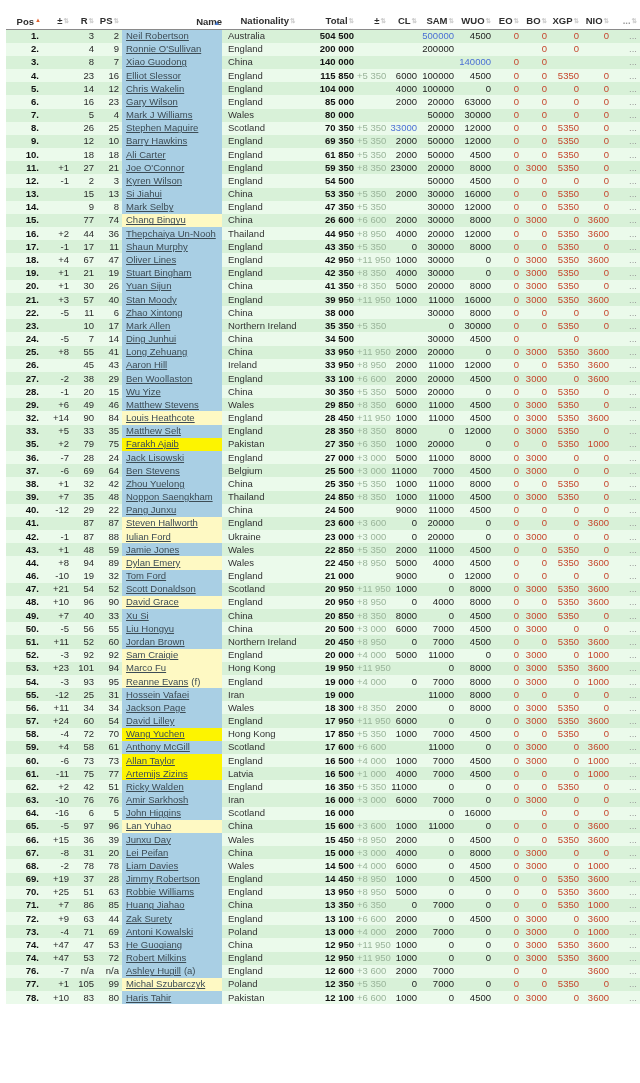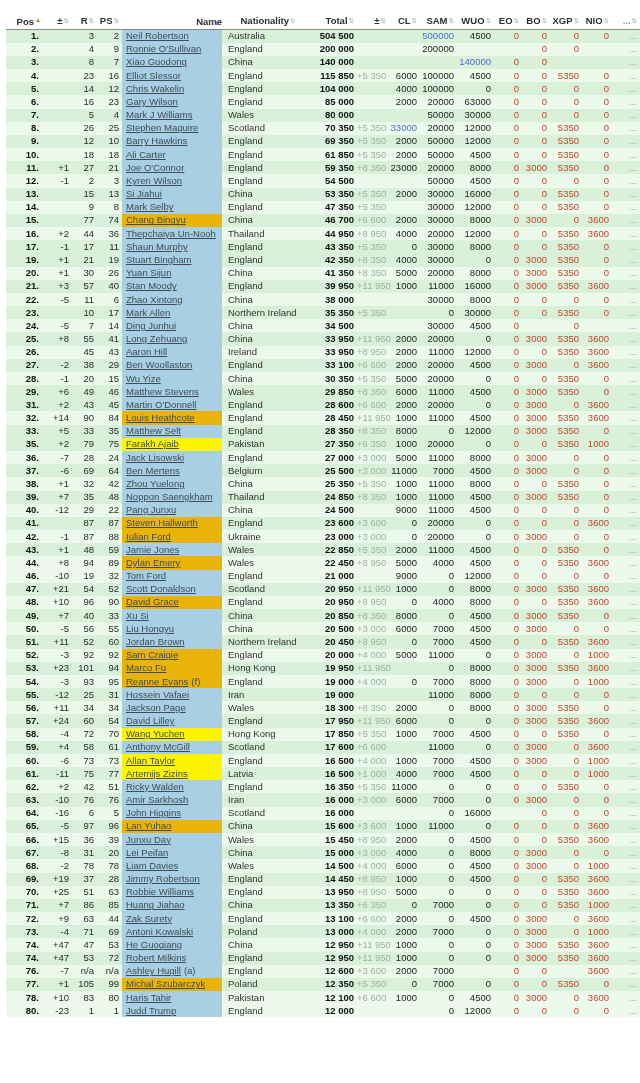--- a/index.html
+++ b/index.html
@@ -22,21 +22,21 @@
   tr.rrow{height:13.18px;}
   td{font-size:9.5px;padding:0 3px 0 0;white-space:nowrap;color:#222;
      line-height:12px;text-align:right;overflow:visible;}
   tr.odd td{background:#d8f1d8;}
   tr.even td{background:#ebfaeb;}
   td.c-pos{font-weight:700;color:#101010;padding-right:5px;}
   td.c-mv{color:#2a2a2a;}
   td.c-r,td.c-ps{color:#2a2a2a;}
   td.c-name{text-align:left;padding:0 0 0 4px;}
   tbody td.c-name.hl-b{background:#a9cfe4;}
-  tbody td.c-name.hl-g{background:#eab308;}
+  tbody td.c-name.hl-g{background:#fef9c3;}
   tbody td.c-name.hl-y{background:#fdf400;margin-top:8px;}
   .namelink{color:#3d4c55;text-decoration:underline;cursor:pointer;}
   .suffix{color:#3d4c55;margin-left:3px;}
   td.c-nat{text-align:left;padding-left:6px;color:#333;}
   td.c-total{font-weight:700;color:#111;}
   td.c-pm{color:#9ab49a;}
   td.c-ev{color:#222;}
   td.c-ev.bluev{color:#4a6fd4;}
   td.c-red{color:#c6452c;}
   td.c-more{color:#9a9a9a;}
@@ -337,21 +337,21 @@
           <td class="c-red">0</td>
           <td class="c-more">...</td>
         </tr>
         <tr class="rrow odd">
           <td class="c-pos">15.</td>
           <td class="c-mv"></td>
           <td class="c-r">77</td>
           <td class="c-ps">74</td>
           <td class="c-name hl-g"><span class="namelink">Chang Bingyu</span></td>
           <td class="c-nat">China</td>
-          <td class="c-total">46 700</td>
+          <td class="c-total">26 600</td>
           <td class="c-pm">+6 600</td>
           <td class="c-ev">2000</td>
           <td class="c-ev">30000</td>
           <td class="c-ev">8000</td>
           <td class="c-red">0</td>
           <td class="c-red">3000</td>
           <td class="c-red">0</td>
           <td class="c-red">3600</td>
           <td class="c-more">...</td>
         </tr>
@@ -384,20 +384,38 @@
           <td class="c-pm">+5 350</td>
           <td class="c-ev">0</td>
           <td class="c-ev">30000</td>
           <td class="c-ev">8000</td>
           <td class="c-red">0</td>
           <td class="c-red">0</td>
           <td class="c-red">5350</td>
           <td class="c-red">0</td>
           <td class="c-more">...</td>
         </tr>
+        <tr class="rrow even">
+          <td class="c-pos">18.</td>
+          <td class="c-mv">+4</td>
+          <td class="c-r">67</td>
+          <td class="c-ps">47</td>
+          <td class="c-name hl-b"><span class="namelink">Oliver Lines</span></td>
+          <td class="c-nat">England</td>
+          <td class="c-total">42 950</td>
+          <td class="c-pm">+11 950</td>
+          <td class="c-ev">1000</td>
+          <td class="c-ev">30000</td>
+          <td class="c-ev">0</td>
+          <td class="c-red">0</td>
+          <td class="c-red">3000</td>
+          <td class="c-red">5350</td>
+          <td class="c-red">3600</td>
+          <td class="c-more">...</td>
+        </tr>
         <tr class="rrow odd">
           <td class="c-pos">19.</td>
           <td class="c-mv">+1</td>
           <td class="c-r">21</td>
           <td class="c-ps">19</td>
           <td class="c-name hl-b"><span class="namelink">Stuart Bingham</span></td>
           <td class="c-nat">England</td>
           <td class="c-total">42 350</td>
           <td class="c-pm">+8 350</td>
           <td class="c-ev">4000</td>
@@ -582,38 +600,20 @@
           <td class="c-pm">+8 350</td>
           <td class="c-ev">6000</td>
           <td class="c-ev">11000</td>
           <td class="c-ev">4500</td>
           <td class="c-red">0</td>
           <td class="c-red">3000</td>
           <td class="c-red">5350</td>
           <td class="c-red">0</td>
           <td class="c-more">...</td>
         </tr>
-        <tr class="rrow odd">
-          <td class="c-pos">31.</td>
-          <td class="c-mv">+2</td>
-          <td class="c-r">43</td>
-          <td class="c-ps">45</td>
-          <td class="c-name hl-b"><span class="namelink">Martin O'Donnell</span></td>
-          <td class="c-nat">England</td>
-          <td class="c-total">28 600</td>
-          <td class="c-pm">+6 600</td>
-          <td class="c-ev">2000</td>
-          <td class="c-ev">20000</td>
-          <td class="c-ev">0</td>
-          <td class="c-red">0</td>
-          <td class="c-red">3000</td>
-          <td class="c-red">0</td>
-          <td class="c-red">3600</td>
-          <td class="c-more">...</td>
-        </tr>
         <tr class="rrow even">
           <td class="c-pos">32.</td>
           <td class="c-mv">+14</td>
           <td class="c-r">90</td>
           <td class="c-ps">84</td>
           <td class="c-name hl-g"><span class="namelink">Louis Heathcote</span></td>
           <td class="c-nat">England</td>
           <td class="c-total">28 450</td>
           <td class="c-pm">+11 950</td>
           <td class="c-ev">1000</td>
@@ -677,21 +677,21 @@
           <td class="c-red">3000</td>
           <td class="c-red">0</td>
           <td class="c-red">0</td>
           <td class="c-more">...</td>
         </tr>
         <tr class="rrow odd">
           <td class="c-pos">37.</td>
           <td class="c-mv">-6</td>
           <td class="c-r">69</td>
           <td class="c-ps">64</td>
-          <td class="c-name hl-b"><span class="namelink">Ben Mertens</span></td>
+          <td class="c-name hl-b"><span class="namelink">Ben Stevens</span></td>
           <td class="c-nat">Belgium</td>
           <td class="c-total">25 500</td>
           <td class="c-pm">+3 000</td>
           <td class="c-ev">11000</td>
           <td class="c-ev">7000</td>
           <td class="c-ev">4500</td>
           <td class="c-red">0</td>
           <td class="c-red">3000</td>
           <td class="c-red">0</td>
           <td class="c-red">0</td>
@@ -1410,33 +1410,15 @@
           <td class="c-pm">+6 600</td>
           <td class="c-ev">1000</td>
           <td class="c-ev">0</td>
           <td class="c-ev">4500</td>
           <td class="c-red">0</td>
           <td class="c-red">3000</td>
           <td class="c-red">0</td>
           <td class="c-red">3600</td>
           <td class="c-more">...</td>
         </tr>
-        <tr class="rrow even">
-          <td class="c-pos">80.</td>
-          <td class="c-mv">-23</td>
-          <td class="c-r">1</td>
-          <td class="c-ps">1</td>
-          <td class="c-name hl-b"><span class="namelink">Judd Trump</span></td>
-          <td class="c-nat">England</td>
-          <td class="c-total">12 000</td>
-          <td class="c-pm"></td>
-          <td class="c-ev"></td>
-          <td class="c-ev">0</td>
-          <td class="c-ev">12000</td>
-          <td class="c-red">0</td>
-          <td class="c-red">0</td>
-          <td class="c-red">0</td>
-          <td class="c-red">0</td>
-          <td class="c-more">...</td>
-        </tr>
       </tbody>
   </table>
 </div>
 
 </body></html>

